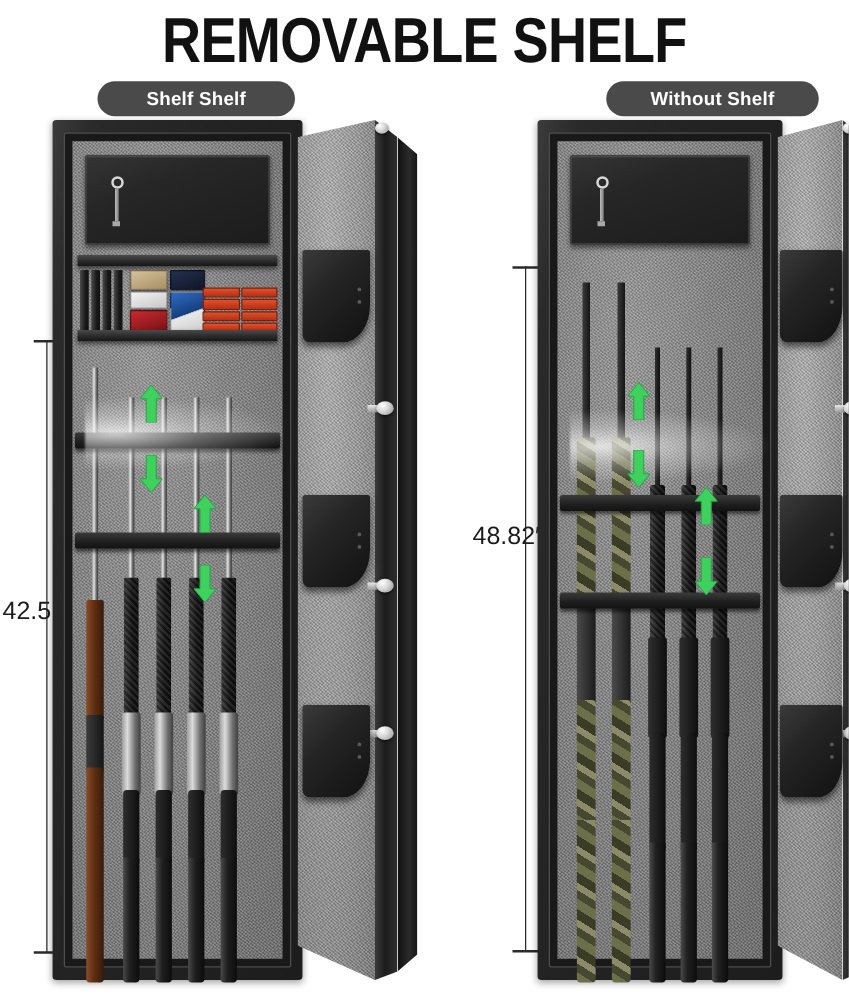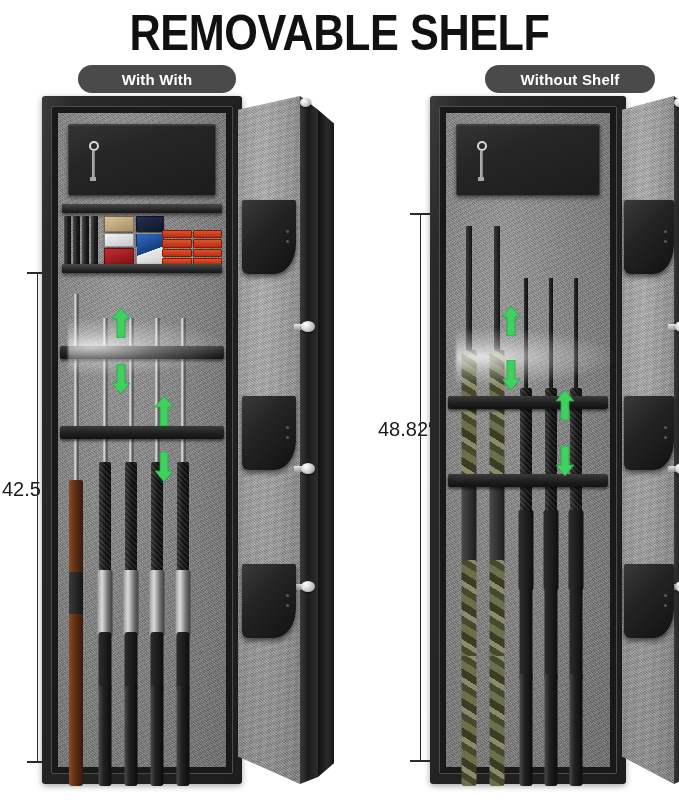--- a/index.html
+++ b/index.html
@@ -232,21 +232,21 @@
     background:radial-gradient(ellipse at 15% 50%, rgba(255,255,255,.75) 0%, rgba(255,255,255,.30) 35%, rgba(255,255,255,0) 72%);
     pointer-events:none;
     filter:blur(1px);
   }
 </style>
 </head>
 <body>
 
 <div id="title">REMOVABLE SHELF</div>
 
-<div class="pill" id="pill-left">With With</div>
+<div class="pill" id="pill-left">Shelf Shelf</div>
 <div class="pill" id="pill-right">Without Shelf</div>
 
 <div class="dim-label" id="dim-left-label">42.51″</div>
 <div class="dim-line" id="dim-left-line"></div>
 <div class="dim-tick" id="dim-left-tick-t"></div>
 <div class="dim-tick" id="dim-left-tick-b"></div>
 
 <div class="dim-label" id="dim-right-label">48.82″</div>
 <div class="dim-line" id="dim-right-line"></div>
 <div class="dim-tick" id="dim-right-tick-t"></div>

